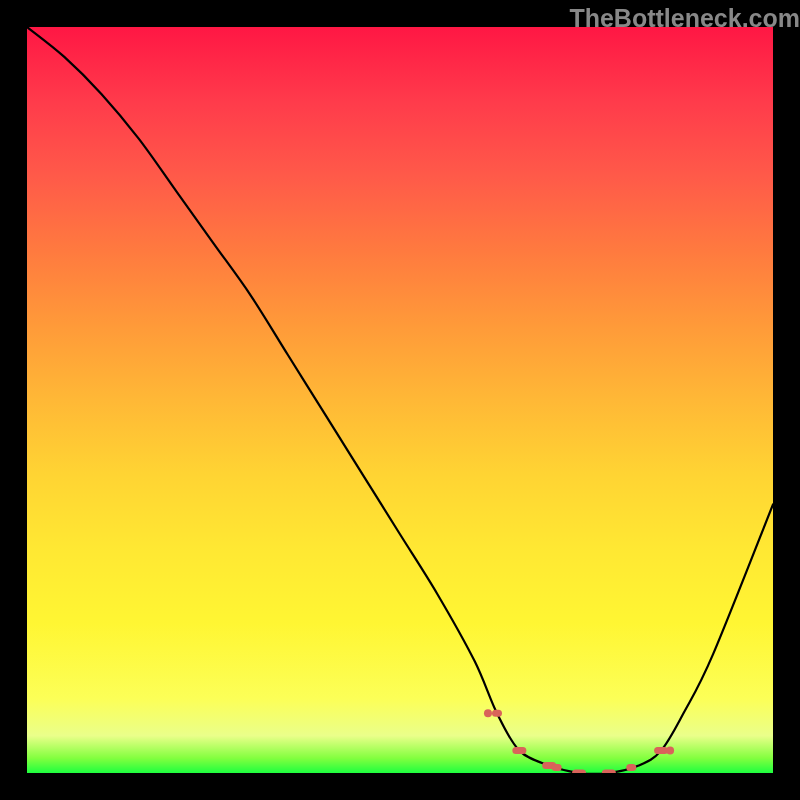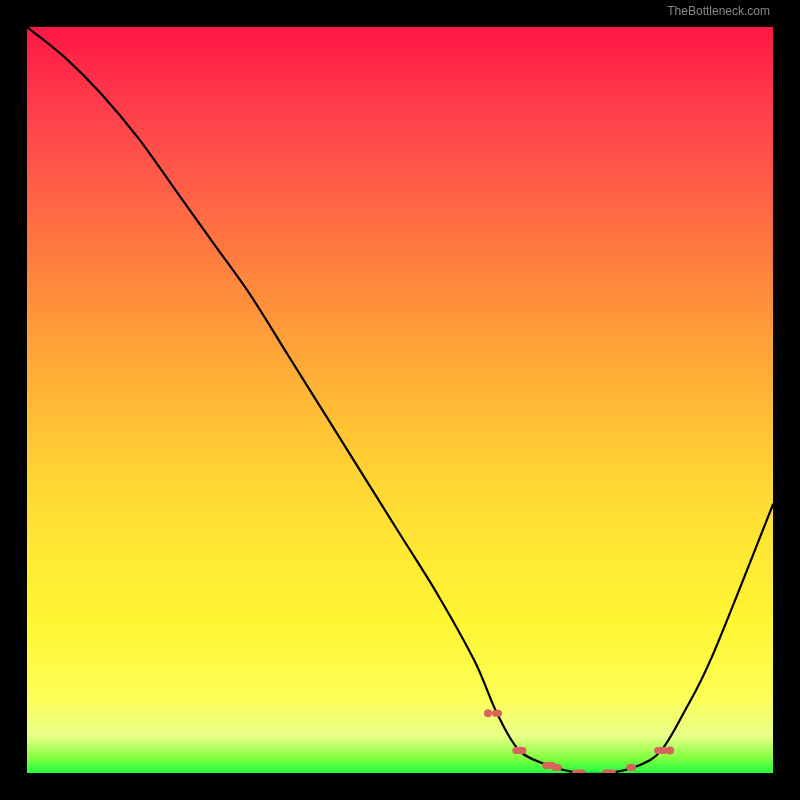--- a/index.html
+++ b/index.html
@@ -7,24 +7,24 @@
     width: 800px;
     height: 800px;
     background: #000;
     position: relative;
     font-family: Arial, sans-serif;
     overflow: hidden;
   }
   .watermark {
     position: absolute;
     top: 4px;
-    right: 30px;
+    right: 0;
     color: #888;
-    font-size: 12px;
-    font-weight: 400;
+    font-size: 25px;
+    font-weight: 700;
     z-index: 10;
   }
   .plot-area {
     position: absolute;
     left: 27px;
     top: 27px;
     width: 746px;
     height: 746px;
   }
   .gradient-bg {

